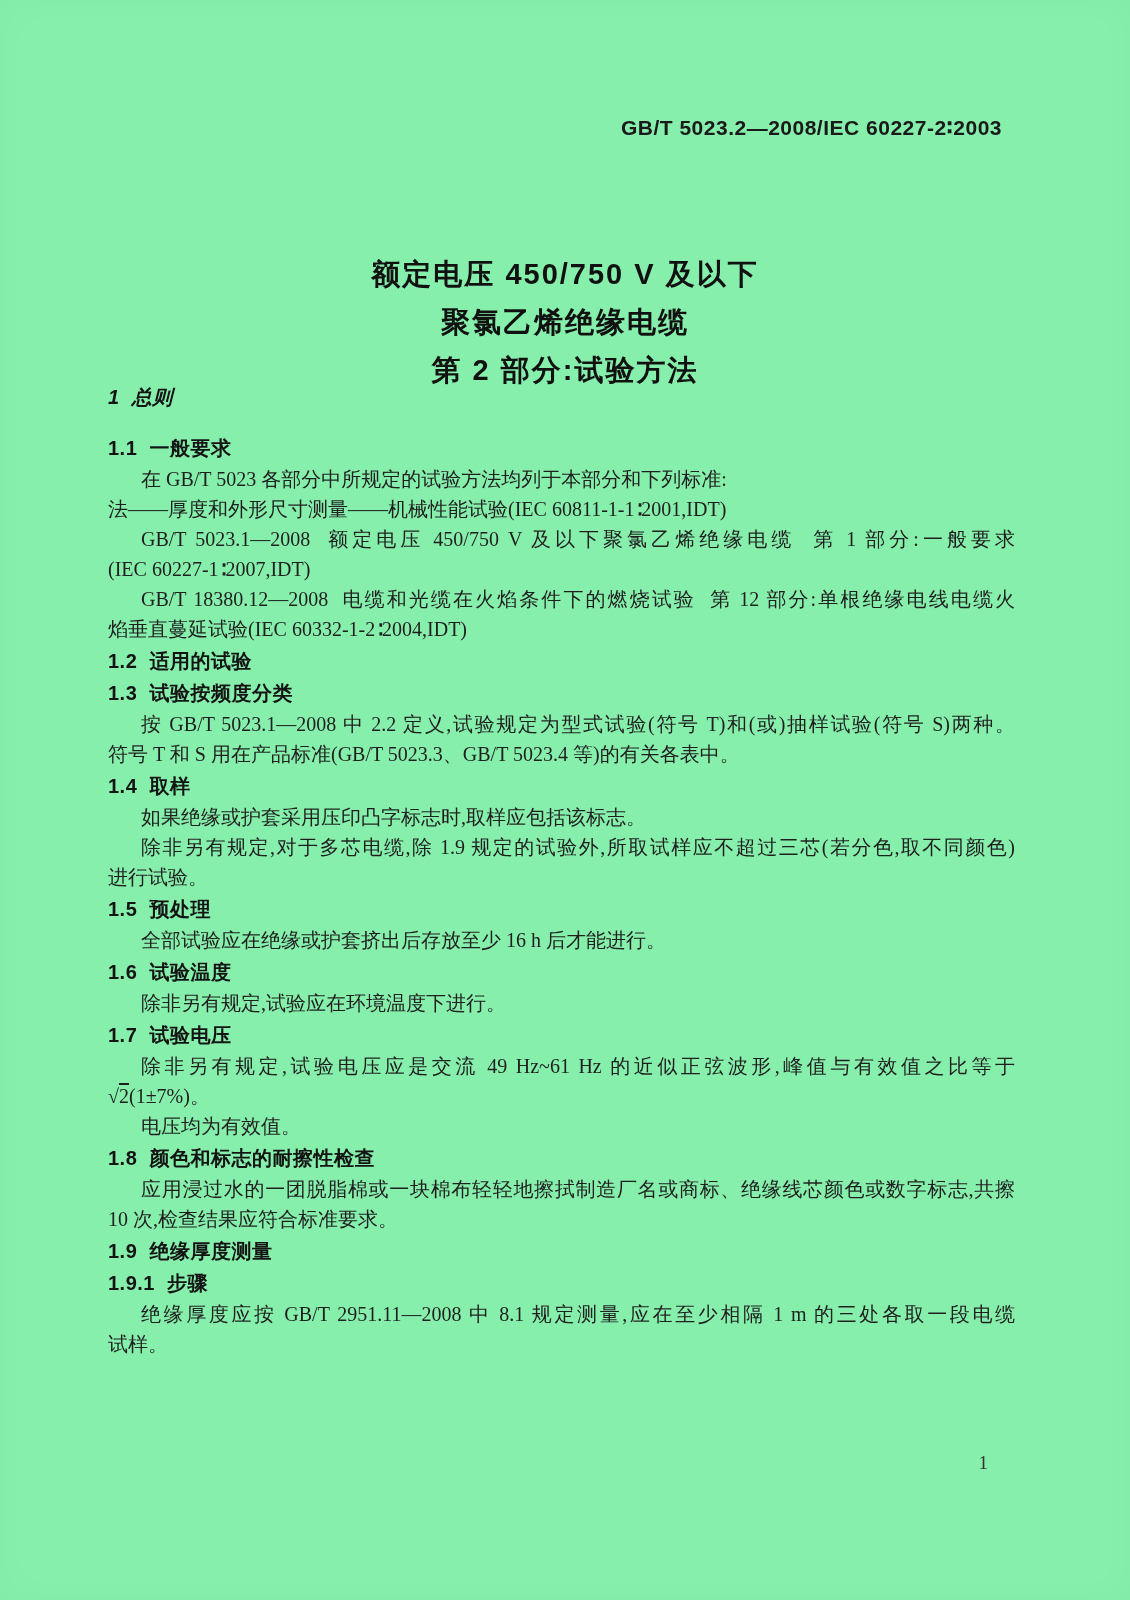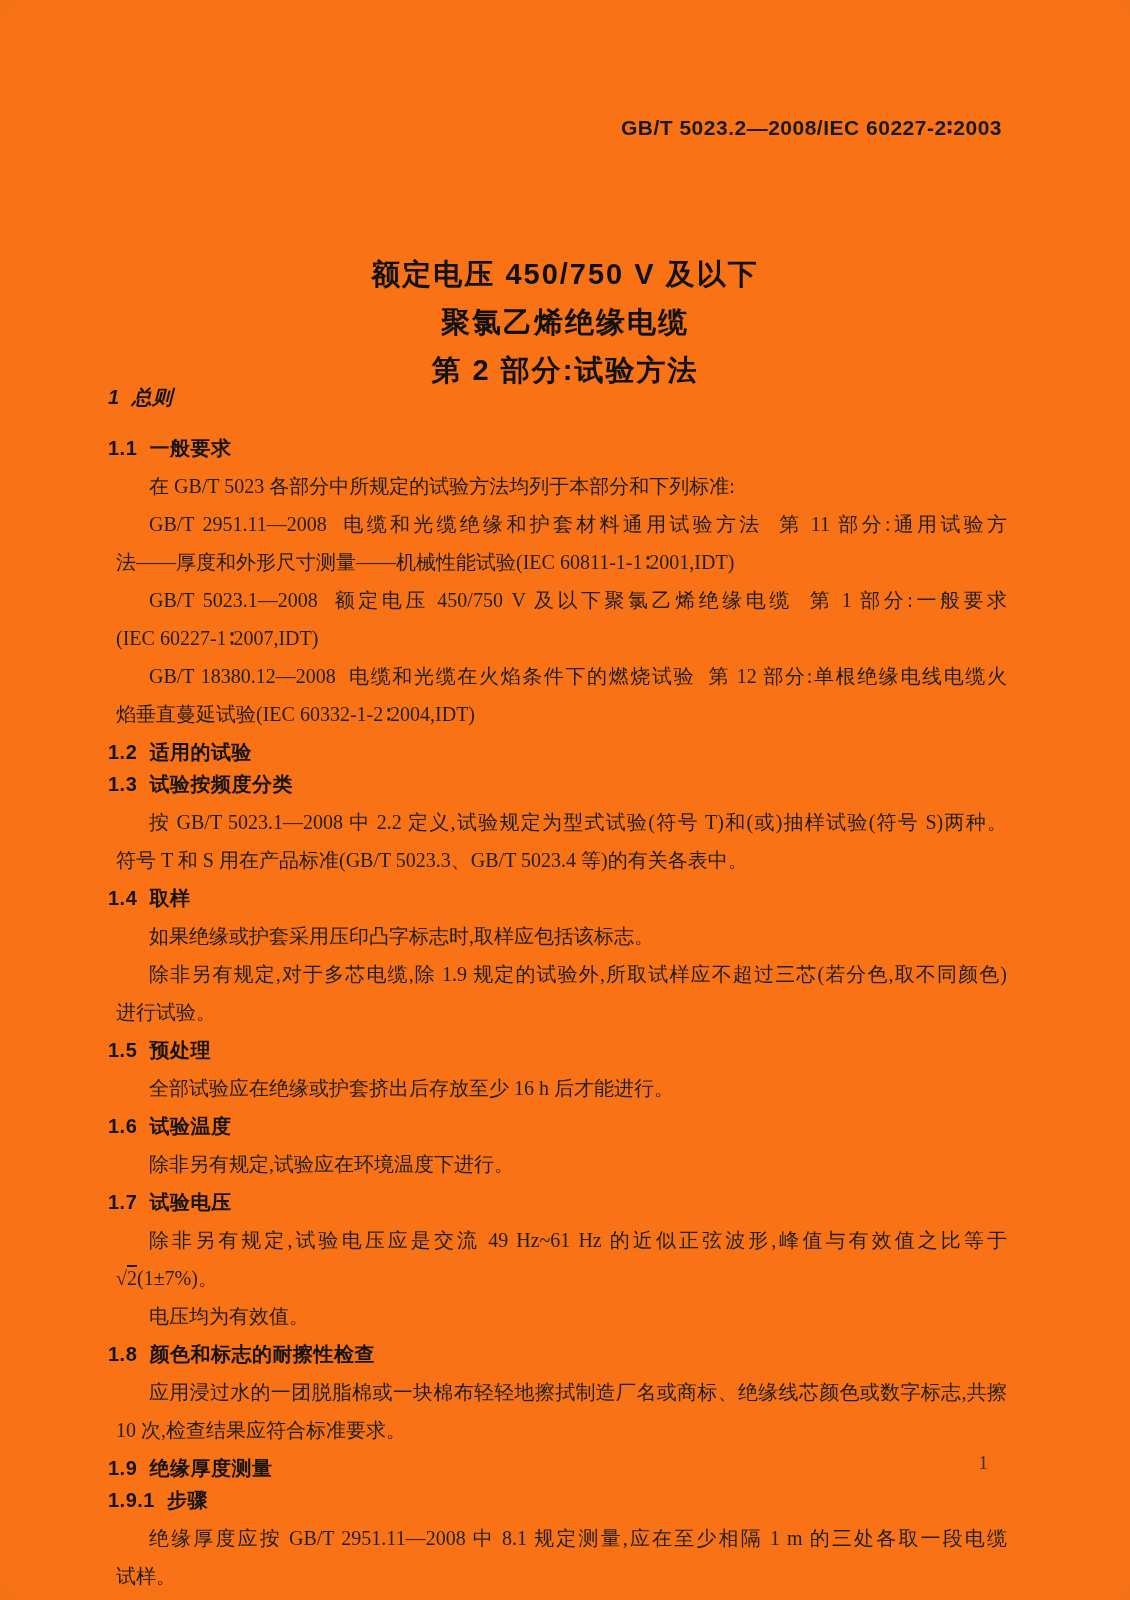--- a/index.html
+++ b/index.html
@@ -1,20 +1,20 @@
 <!DOCTYPE html>
 <html lang="zh"><head>
 <meta charset="utf-8">
 <style>
   html, body { margin: 0; padding: 0; background: #ffffff; }
   .page {
     position: relative;
     width: 1130px;
     height: 1600px;
-    background: #f97316;
+    background: #86efac;
     overflow: hidden;
     color: #222;
     box-shadow: inset 0 0 40px rgba(0,0,0,0.02);
     font-family: "Liberation Serif", "DejaVu Serif", serif;
   }
   .doc-header {
     position: absolute;
     top: 116px;
     right: 128px;
     font-family: "Liberation Sans", "DejaVu Sans", sans-serif;
@@ -50,21 +50,21 @@
   }
   .content > div { white-space: pre-wrap; }
   .content .heading {
     font-family: "Liberation Sans", "DejaVu Sans", sans-serif;
     font-weight: 700;
     letter-spacing: 0.5px;
     color: #141414;
     margin: 2px 0 1px 0;
   }
   .content .heading.lvl1 { margin: 0 0 21px 0; font-style: italic; }
-  .content .line { margin: 8px; }
+  .content .line { margin: 0; }
   .content .line.indent { text-indent: 33px; }
   .content .line.full { text-align: justify; text-align-last: justify; }
   .radicand { text-decoration: overline; }
   .page-number {
     position: absolute;
     top: 1452px;
     right: 142px;
     font-size: 19px;
     color: #333;
   }
@@ -79,21 +79,20 @@
   <div class="title-block">
     <div class="title-line">额定电压 450/750 V 及以下</div>
     <div class="title-line">聚氯乙烯绝缘电缆</div>
     <div class="title-line">第 2 部分:试验方法</div>
   </div>
 
   <div class="content">
       <div class="heading lvl1">1  总则</div>
       <div class="heading lvl2">1.1  一般要求</div>
       <div class="line indent">在 GB/T 5023 各部分中所规定的试验方法均列于本部分和下列标准:</div>
-      <div class="line indent full">GB/T 2951.11—2008  电缆和光缆绝缘和护套材料通用试验方法  第 11 部分:通用试验方</div>
       <div class="line">法——厚度和外形尺寸测量——机械性能试验(IEC 60811-1-1∶2001,IDT)</div>
       <div class="line indent full">GB/T 5023.1—2008  额定电压 450/750 V 及以下聚氯乙烯绝缘电缆  第 1 部分:一般要求</div>
       <div class="line">(IEC 60227-1∶2007,IDT)</div>
       <div class="line indent full">GB/T 18380.12—2008  电缆和光缆在火焰条件下的燃烧试验  第 12 部分:单根绝缘电线电缆火</div>
       <div class="line">焰垂直蔓延试验(IEC 60332-1-2∶2004,IDT)</div>
       <div class="heading lvl2">1.2  适用的试验</div>
       <div class="heading lvl2">1.3  试验按频度分类</div>
       <div class="line indent full">按 GB/T 5023.1—2008 中 2.2 定义,试验规定为型式试验(符号 T)和(或)抽样试验(符号 S)两种。</div>
       <div class="line">符号 T 和 S 用在产品标准(GB/T 5023.3、GB/T 5023.4 等)的有关各表中。</div>
       <div class="heading lvl2">1.4  取样</div>

